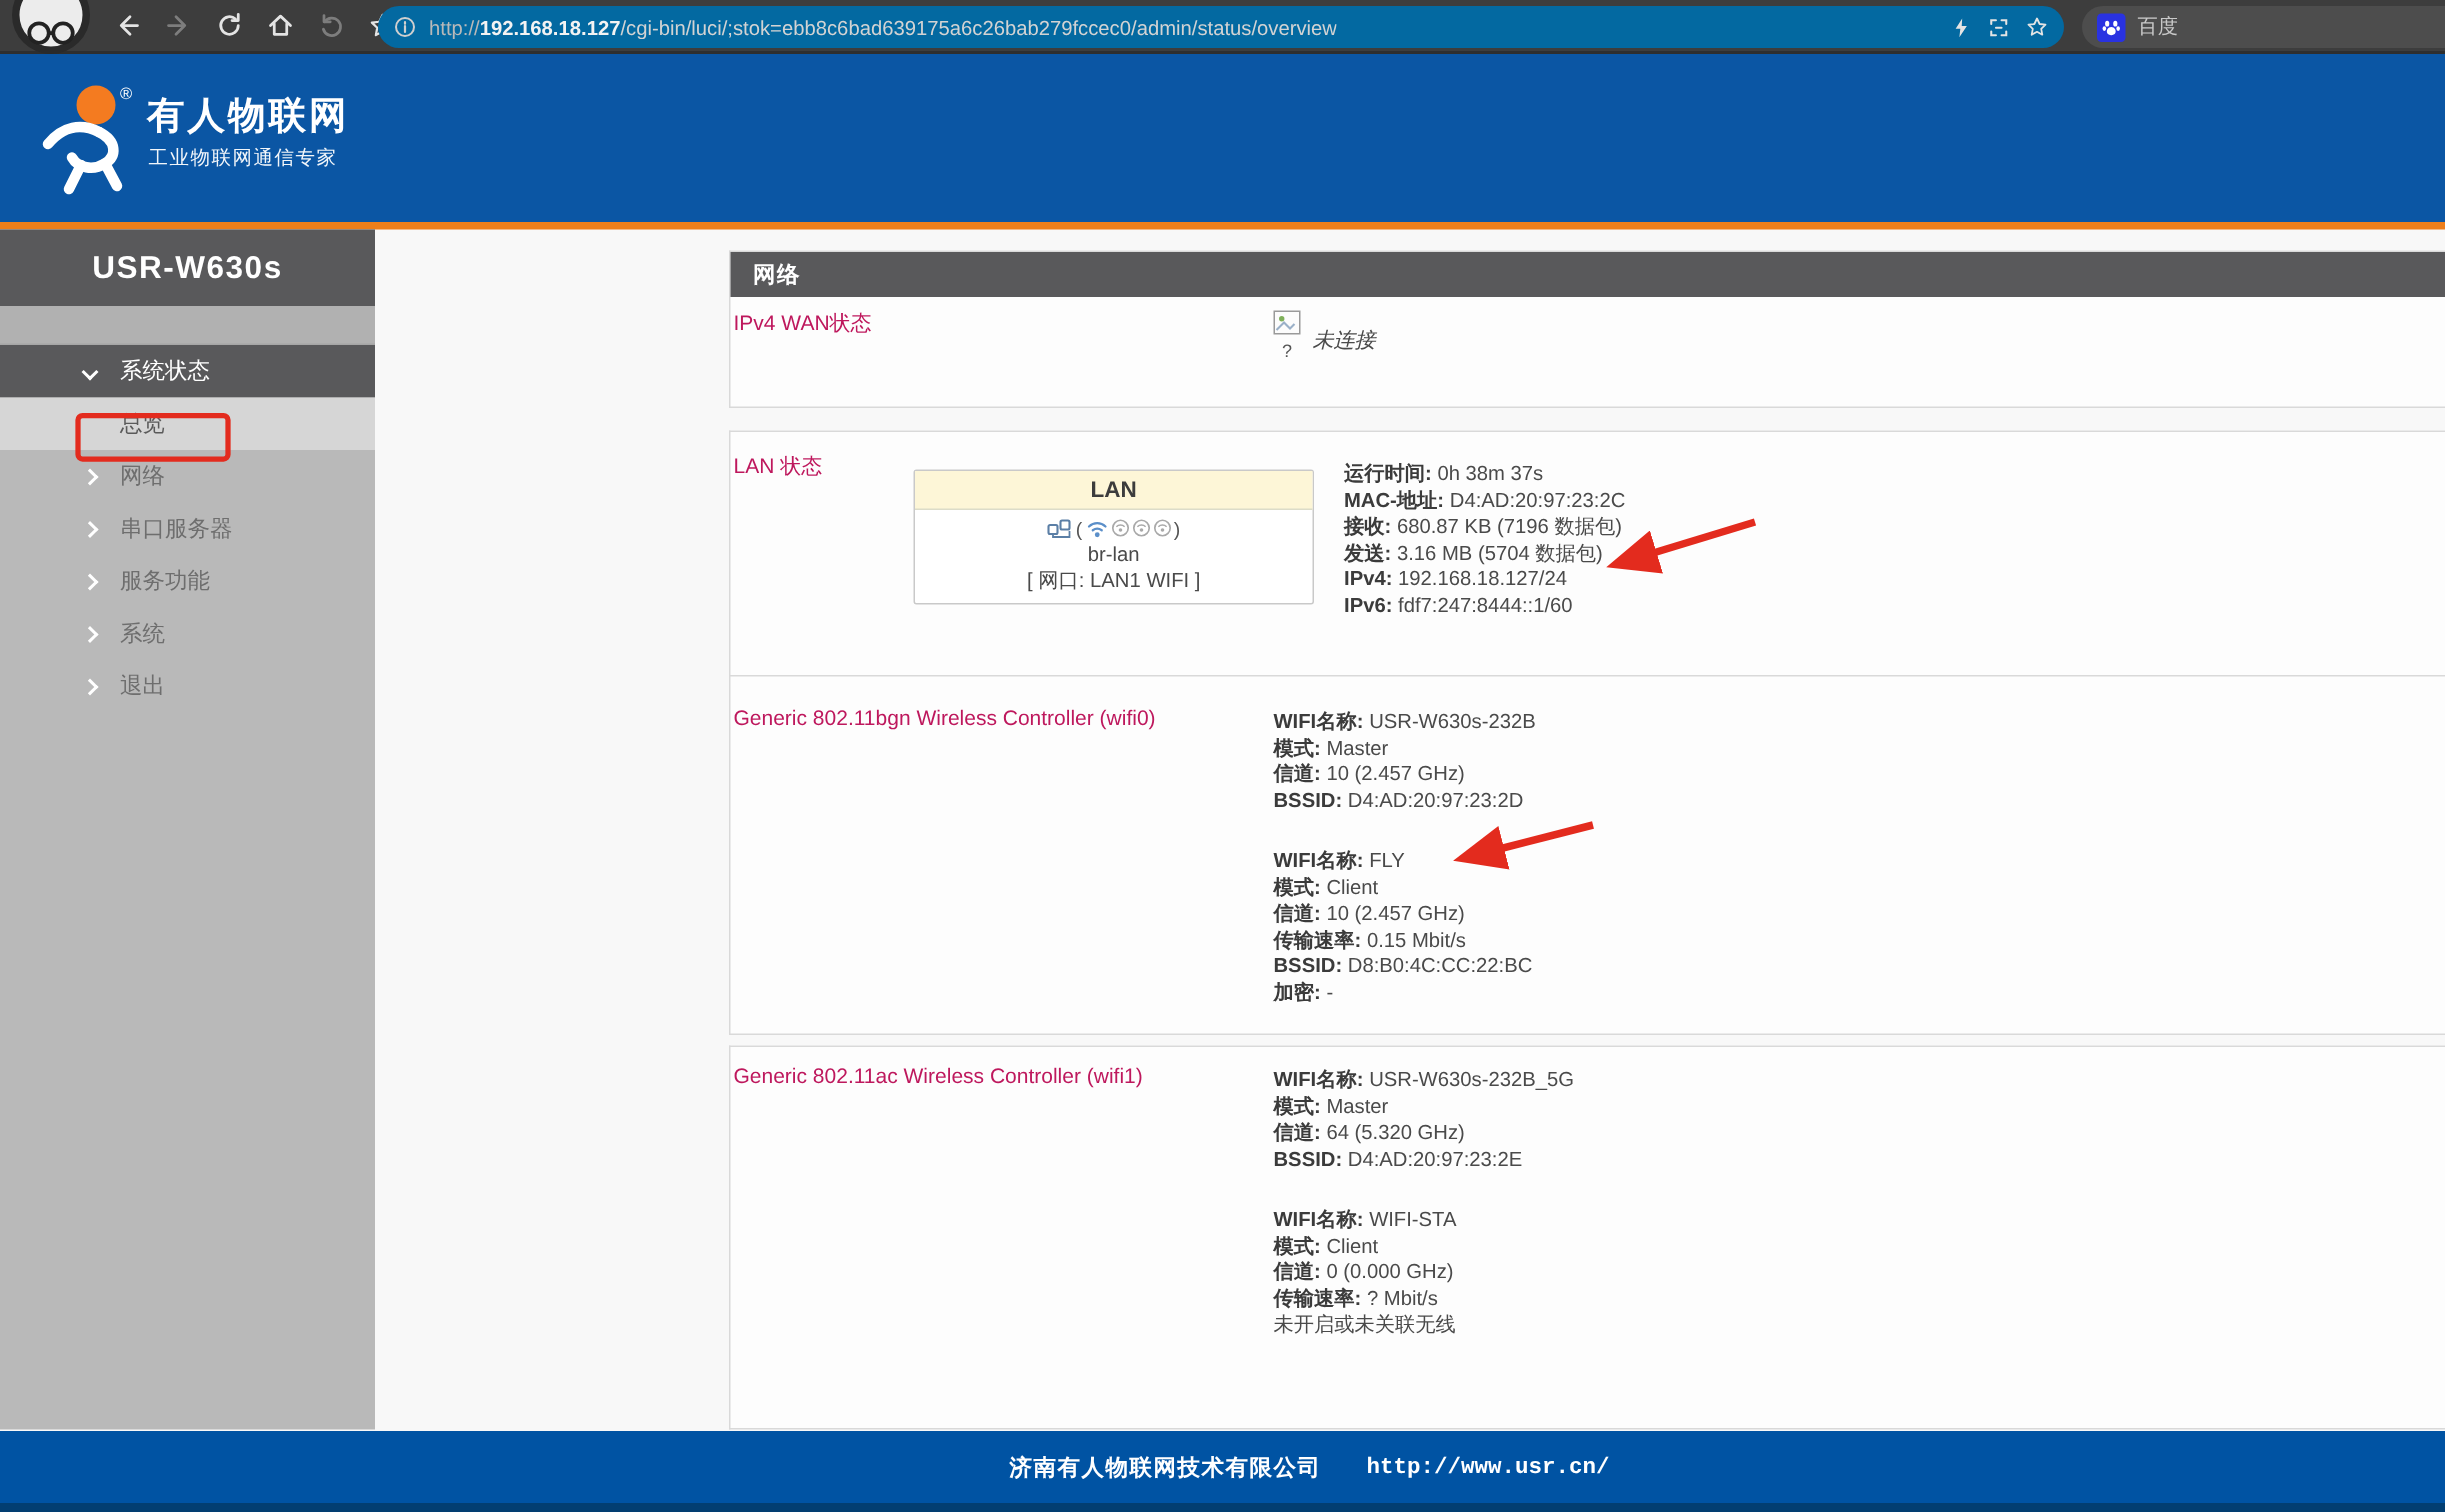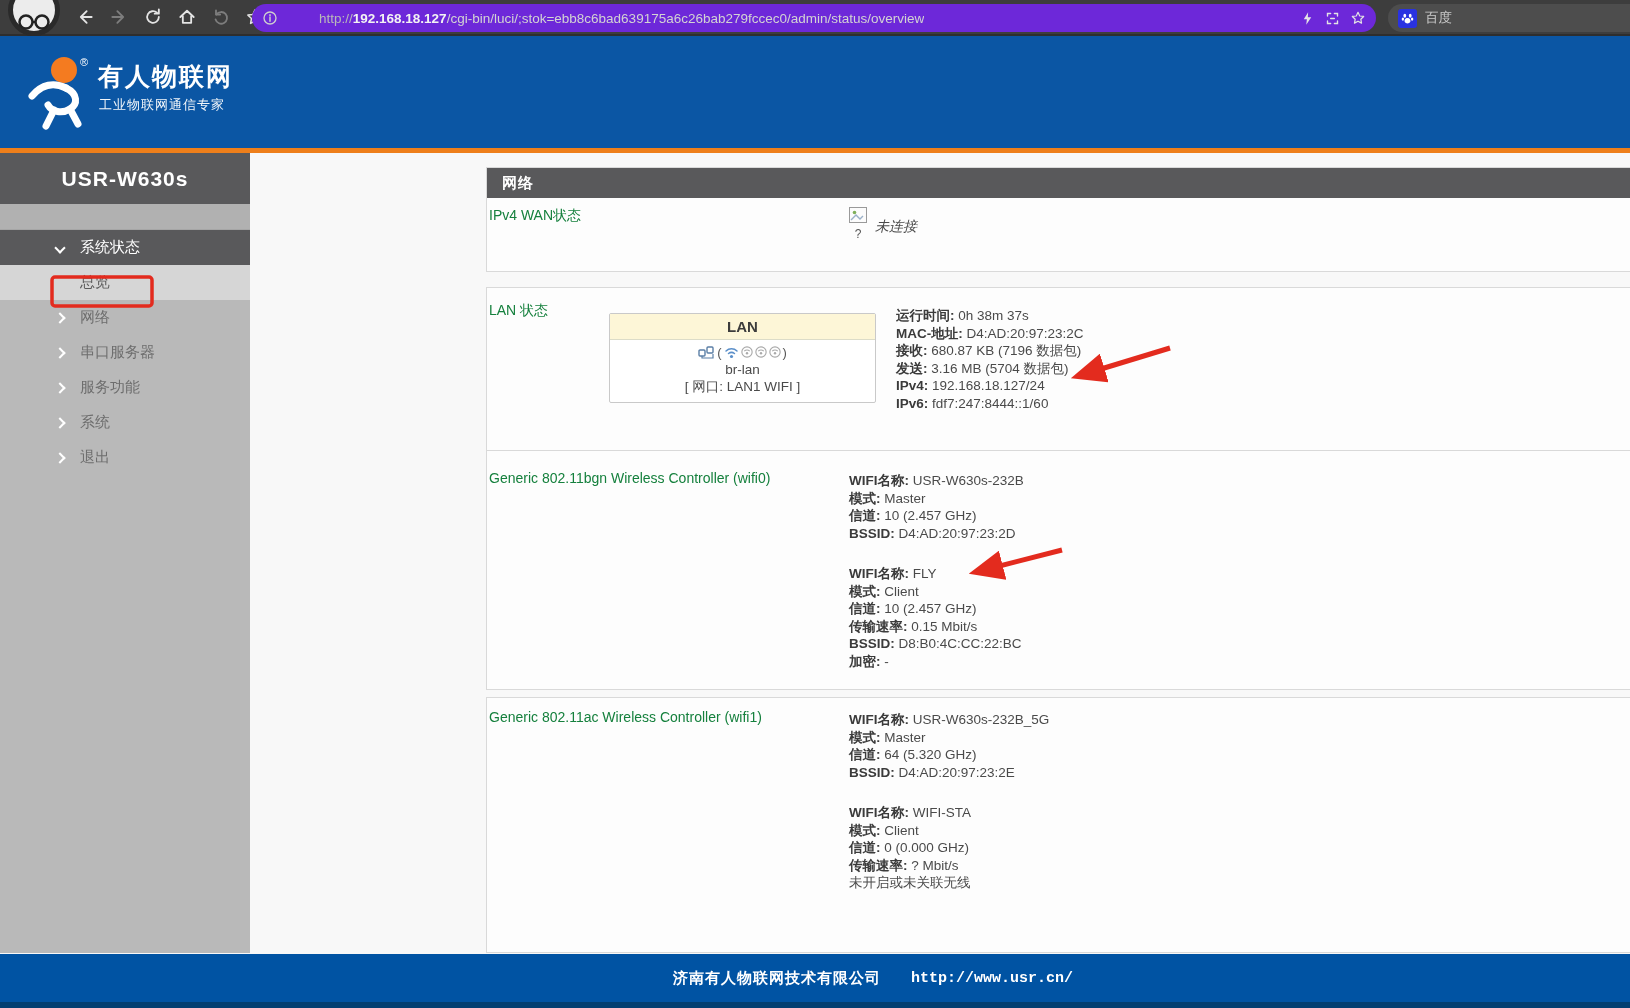--- a/index.html
+++ b/index.html
@@ -8,21 +8,21 @@
   }
   *{box-sizing:border-box;margin:0;padding:0;}
   html,body{width:1630px;height:1008px;overflow:hidden;}
   body{font-family:"Liberation Sans","DejaVu Sans",sans-serif;background:#f8f8f8;position:relative;}
 
   
   .browser-bar{position:absolute;left:0;top:0;width:1630px;height:36px;background:#3d3d3d;border-bottom:2px solid #2e2e2e;z-index:5;}
   .incog{position:absolute;left:8px;top:-16px;width:52px;height:52px;border-radius:50%;background:#ececec;border:5px solid #2a2a2a;display:flex;align-items:flex-end;justify-content:center;z-index:10;}
   .navicons{position:absolute;left:72px;top:4px;display:flex;gap:8px;align-items:center;}
   .nav-btn{width:26px;height:26px;display:flex;align-items:center;justify-content:center;border-radius:50%;}
-  .urlbar{position:absolute;left:252px;top:4px;width:1124px;height:28px;background:#6d28d9;border-radius:14px;display:flex;align-items:center;padding:0 10px;color:#cfcfcf;font-size:13.5px;gap:33px;}
+  .urlbar{position:absolute;left:252px;top:4px;width:1124px;height:28px;background:#0369a1;border-radius:14px;display:flex;align-items:center;padding:0 10px;color:#cfcfcf;font-size:13.5px;}
   .urlbar .u-scheme{color:#b9b9b9;}
   .urlbar .u-host{color:#f3f3f3;font-weight:700;}
   .urlbar .u-path{color:#d3d3d3;white-space:nowrap;overflow:hidden;}
   .url-right{margin-left:auto;display:flex;gap:10px;align-items:center;}
   .baidu-pill{position:absolute;left:1388px;top:4px;width:250px;height:28px;background:#4d4d4d;border-radius:14px 0 0 14px;display:flex;align-items:center;gap:8px;padding:0 10px;color:#c9c9c9;font-size:13.5px;}
   .baidu-logo{width:19px;height:19px;background:#2932e1;border-radius:3px;display:flex;align-items:center;justify-content:center;}
 
   
   .site-header{position:absolute;left:0;top:36px;width:1630px;height:112px;background:var(--header-blue);}
   .logo-wrap{position:absolute;left:24px;top:16px;width:66px;height:80px;}
@@ -37,21 +37,21 @@
   .group-row{height:35px;background:var(--panel-dark);color:#fff;font-size:15px;display:flex;align-items:center;}
   .active-row{height:35px;background:#d6d6d6;color:#5a5a5a;font-size:15px;display:flex;align-items:center;}
   .chev{display:inline-block;width:8px;height:8px;border-top:2px solid #fff;border-right:2px solid #fff;transform:rotate(45deg);margin-left:56px;margin-right:16px;flex:none;}
   .chev.down{transform:rotate(135deg);}
   .active-row .chev{visibility:hidden;}
   .menu-item{height:35px;display:flex;align-items:center;color:#6e6e6e;font-size:15px;cursor:pointer;}
 
   
   .content-box{position:absolute;left:486px;width:1145px;background:#fdfdfd;border:1px solid #d9d9d9;border-right:none;}
   .sec-header{height:30px;background:var(--panel-dark);color:#fff;font-size:15px;font-weight:700;display:flex;align-items:center;padding-left:15px;letter-spacing:1px;}
-  .box-label{position:absolute;left:2px;color:#15803d;font-size:14px;}
+  .box-label{position:absolute;left:2px;color:#be185d;font-size:14px;}
   .stat-col{position:absolute;font-size:13.5px;color:#4a4a4a;}
   .stat-line{line-height:17.5px;white-space:nowrap;}
   .stat-k{font-weight:700;color:#3b3b3b;}
   .stat-line.italic .stat-v{}
   .stat-group2{margin-top:23px;}
 
   
   .wan-status{position:absolute;left:362px;top:39px;display:flex;align-items:flex-start;}
   .broken-img{width:18px;height:16px;border:1px solid #9a9a9a;background:#fcfcfc;position:relative;}
   .wan-q{font-size:12px;color:#555;text-align:center;margin-top:4px;}

